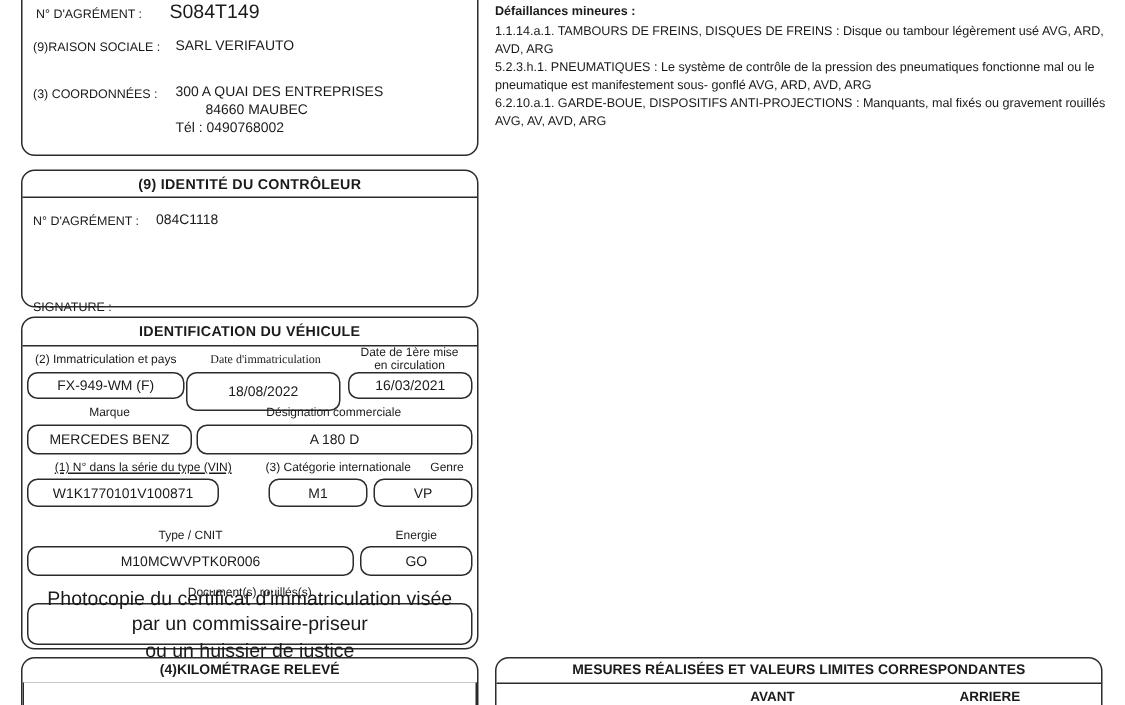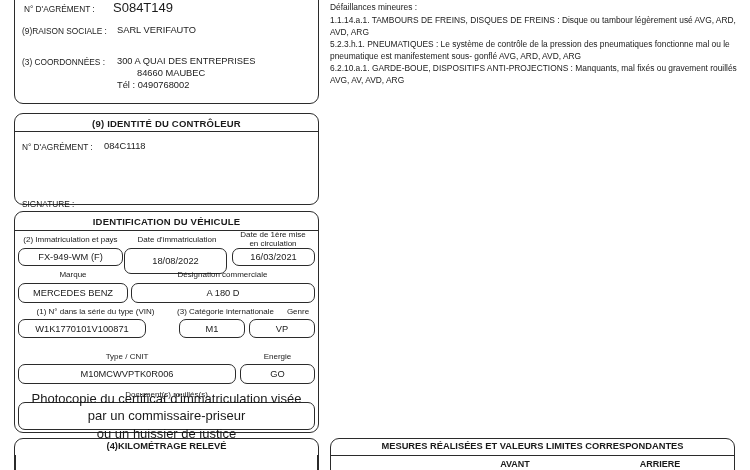--- a/index.html
+++ b/index.html
@@ -98,21 +98,21 @@
   .defects {
     position: absolute;
     left: 330px;
     top: 2px;
     width: 410px;
     font-size: 8.4px;
     line-height: 1.42;
     color: #1a1a1a;
   }
   .defects .d-title {
-    font-weight: normal;
+    font-weight: bold;
     margin-bottom: 1px;
     display: block;
   }
   .defects p {
     margin: 0;
   }
 
   
   .tbl-title {
     position: absolute;
@@ -152,21 +152,21 @@
 
   <div class="lbl" style="left:22px; top:142px;">N° D'AGRÉMENT :</div>
   <div class="val" style="left:104px; top:141px;">084C1118</div>
   <div class="lbl" style="left:22px; top:164px;margin-top:35px;">SIGNATURE :</div>
 
   <div class="rbox" style="left:14px; top:211px; width:305px; height:222px;"></div>
   <div class="hdr" style="top:216px; left:14px; width:305px;">IDENTIFICATION DU VÉHICULE</div>
   <div class="hdr-rule" style="left:15px; top:230px; width:303px;"></div>
 
   <div class="lbl-c" style="left:18px; top:235px; width:105px;">(2) Immatriculation et pays</div>
-  <div class="lbl-c" style="left:125px; top:235px; width:104px;">Date d'immatriculation</div>
+  <div class="lbl-c" style="left:125px; top:235px; width:104px;font-family:Liberation Serif, serif;">Date d'immatriculation</div>
   <div class="lbl-c" style="left:231px; top:230px; width:84px;">Date de 1ère mise</div>
   <div class="lbl-c" style="left:231px; top:239px; width:84px;">en circulation</div>
 
   <div class="rbox-sm" style="left:18px; top:248px; width:105px; height:18px;">
     <span class="fieldtext">FX-949-WM  (F)</span>
   </div>
   <div class="rbox-sm" style="left:124px; top:248px; width:103px; height:26px;">
     <span class="fieldtext">18/08/2022</span>
   </div>
   <div class="rbox-sm" style="left:232px; top:248px; width:83px; height:18px;">
@@ -176,21 +176,21 @@
   <div class="lbl-c" style="left:18px; top:270px; width:110px;">Marque</div>
   <div class="lbl-c" style="left:130px; top:270px; width:185px;">Désignation commerciale</div>
 
   <div class="rbox-sm" style="left:18px; top:283px; width:110px; height:20px;">
     <span class="fieldtext">MERCEDES BENZ</span>
   </div>
   <div class="rbox-sm" style="left:131px; top:283px; width:184px; height:20px;">
     <span class="fieldtext">A 180 D</span>
   </div>
 
-  <div class="lbl-c" style="left:18px; top:307px; width:155px;">(1) N° dans la série du type (VIN)</div>
+  <div class="lbl-c" style="left:18px; top:307px; width:155px;text-decoration:underline;">(1) N° dans la série du type (VIN)</div>
   <div class="lbl-c" style="left:168px; top:307px; width:115px;">(3) Catégorie internationale</div>
   <div class="lbl-c" style="left:281px; top:307px; width:34px;">Genre</div>
 
   <div class="rbox-sm" style="left:18px; top:319px; width:128px; height:19px;">
     <span class="fieldtext">W1K1770101V100871</span>
   </div>
   <div class="rbox-sm" style="left:179px; top:319px; width:66px; height:19px;">
     <span class="fieldtext">M1</span>
   </div>
   <div class="rbox-sm" style="left:249px; top:319px; width:66px; height:19px;">

